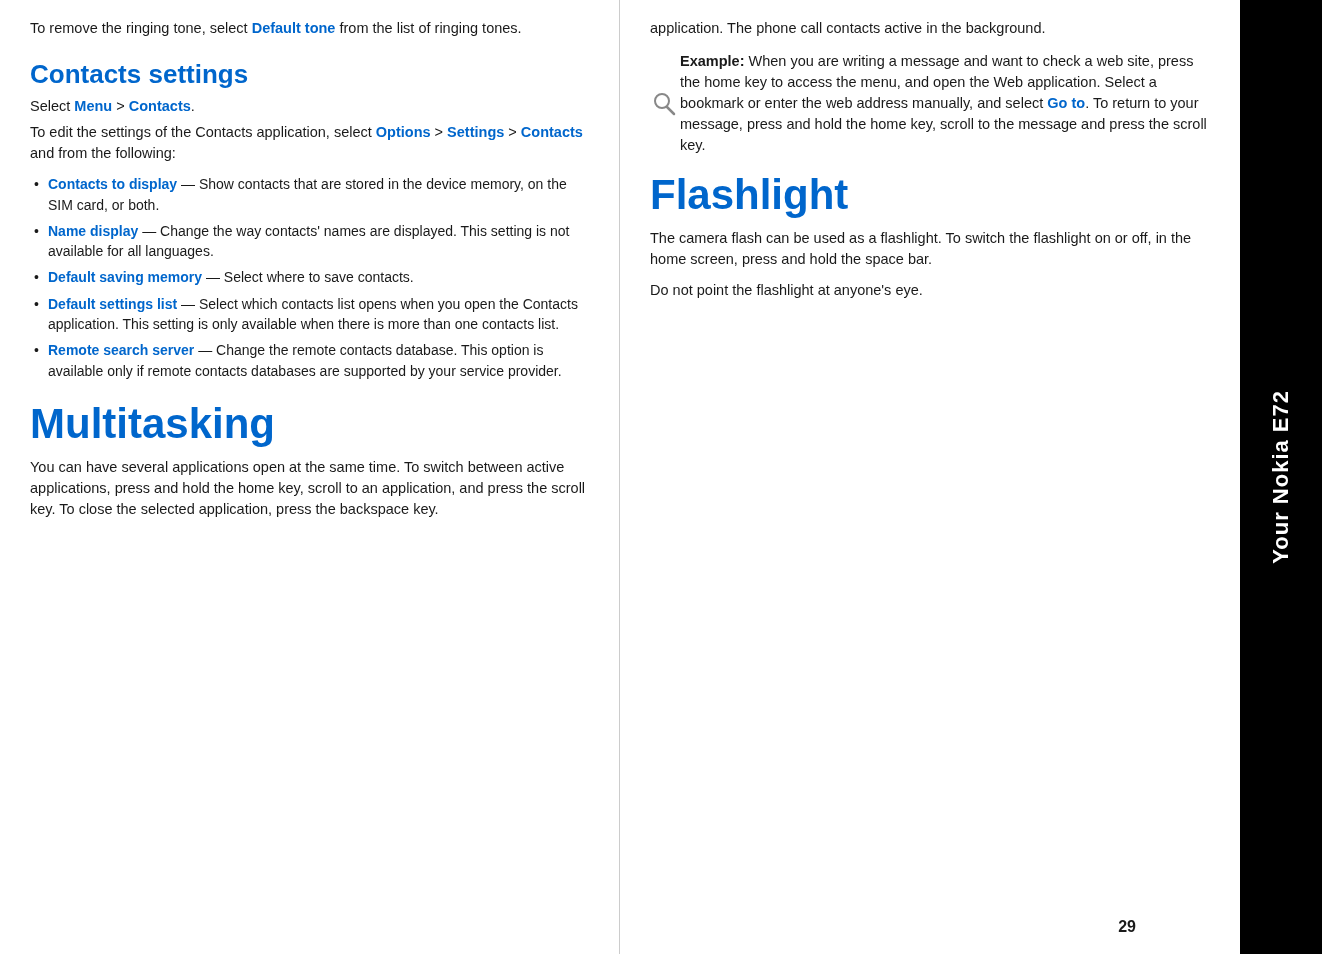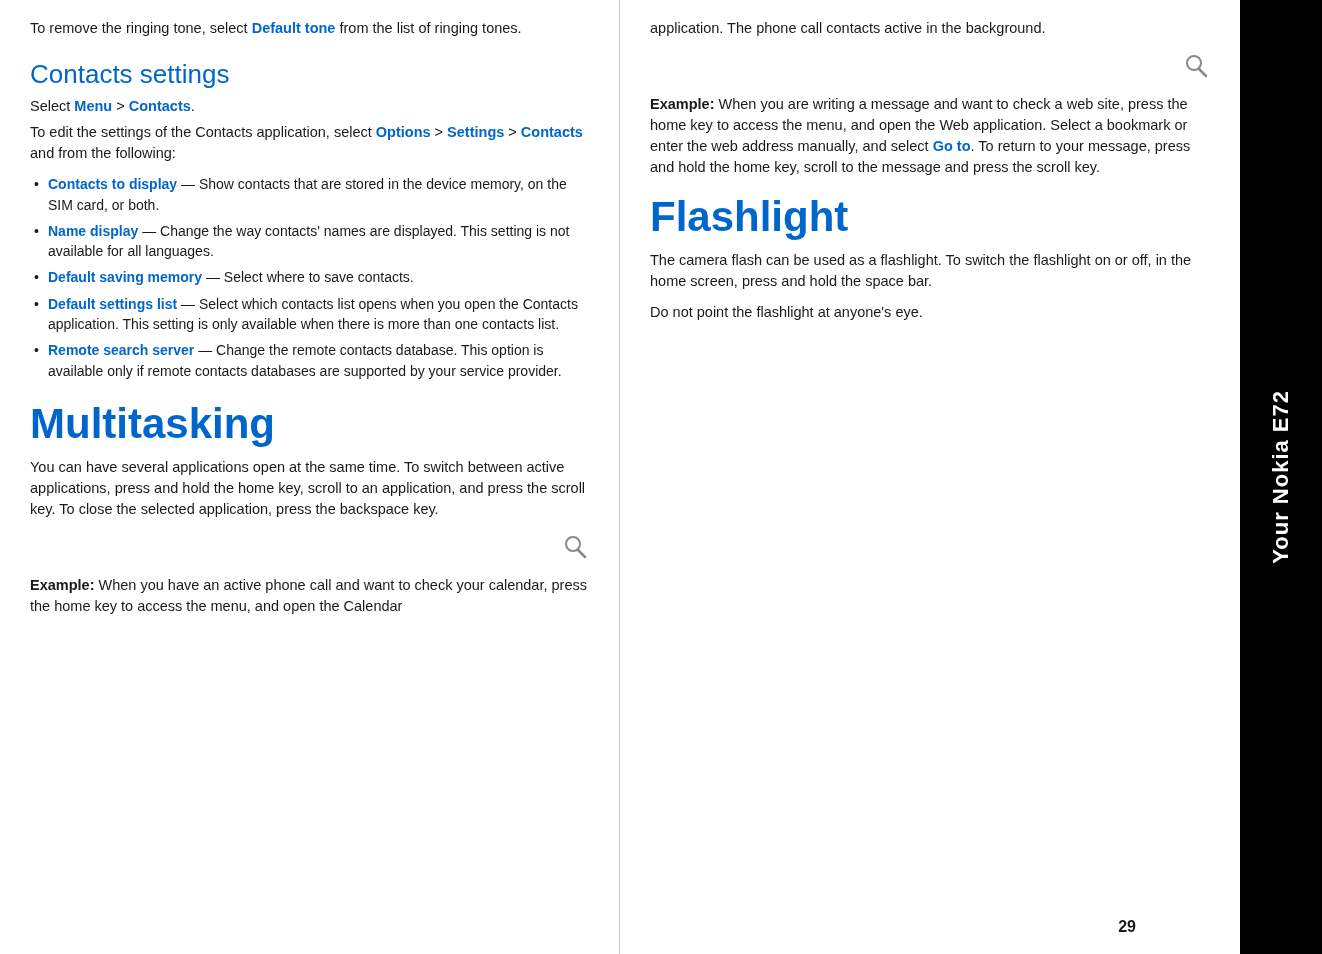--- a/index.html
+++ b/index.html
@@ -72,21 +72,21 @@
 
     .link-blue {
       color: #0066cc;
       font-weight: bold;
       text-decoration: none;
     }
 
     
     .section-heading {
       font-size: 26px;
-      font-weight: normal;
+      font-weight: bold;
       color: #0066cc;
       margin-bottom: 8px;
       line-height: 1.2;
     }
 
     
     .large-heading {
       font-size: 42px;
       font-weight: bold;
       color: #0066cc;
@@ -127,24 +127,23 @@
       content: '•';
       position: absolute;
       left: 4px;
       top: 0;
       color: #1a1a1a;
     }
 
     
     .example-box {
       display: flex;
-      align-items: flex-end;
+      align-items: center;
       margin: 12px 0 16px 0;
-      gap: 13px;
-      flex-direction: column;
+      gap: 2px;
     }
 
     .example-icon {
       flex-shrink: 0;
       width: 28px;
       height: 28px;
       margin-top: 2px;
     }
 
     .example-text {
@@ -203,31 +202,20 @@
       </li>
       <li>
         <span class="link-blue">Remote search server</span><span> — Change the remote contacts database. This option is available only if remote contacts databases are supported by your service provider.</span>
       </li>
     </ul>
 
     <h2 class="large-heading">Multitasking</h2>
 
     <p class="body-text">You can have several applications open at the same time. To switch between active applications, press and hold the home key, scroll to an application, and press the scroll key. To close the selected application, press the backspace key.</p>
 
-    <div class="example-box">
-      <div class="example-icon">
-        <svg viewBox="0 0 28 28" width="28" height="28" xmlns="http://www.w3.org/2000/svg">
-          <circle cx="12" cy="10" r="7" fill="none" stroke="#888" stroke-width="2"></circle>
-          <line x1="17" y1="16" x2="24" y2="23" stroke="#888" stroke-width="2.5" stroke-linecap="round"></line>
-        </svg>
-      </div>
-      <p class="example-text">
-        <strong>Example:</strong><span> When you have an active phone call and want to check your calendar, press the home key to access the menu, and open the Calendar</span>
-      </p>
-    </div>
 
   </div>
 
   <div class="right-col">
 
     <p class="body-text">application. The phone call contacts active in the background.</p>
 
     <div class="example-box">
       <div class="example-icon">
         <svg viewBox="0 0 28 28" width="28" height="28" xmlns="http://www.w3.org/2000/svg">

